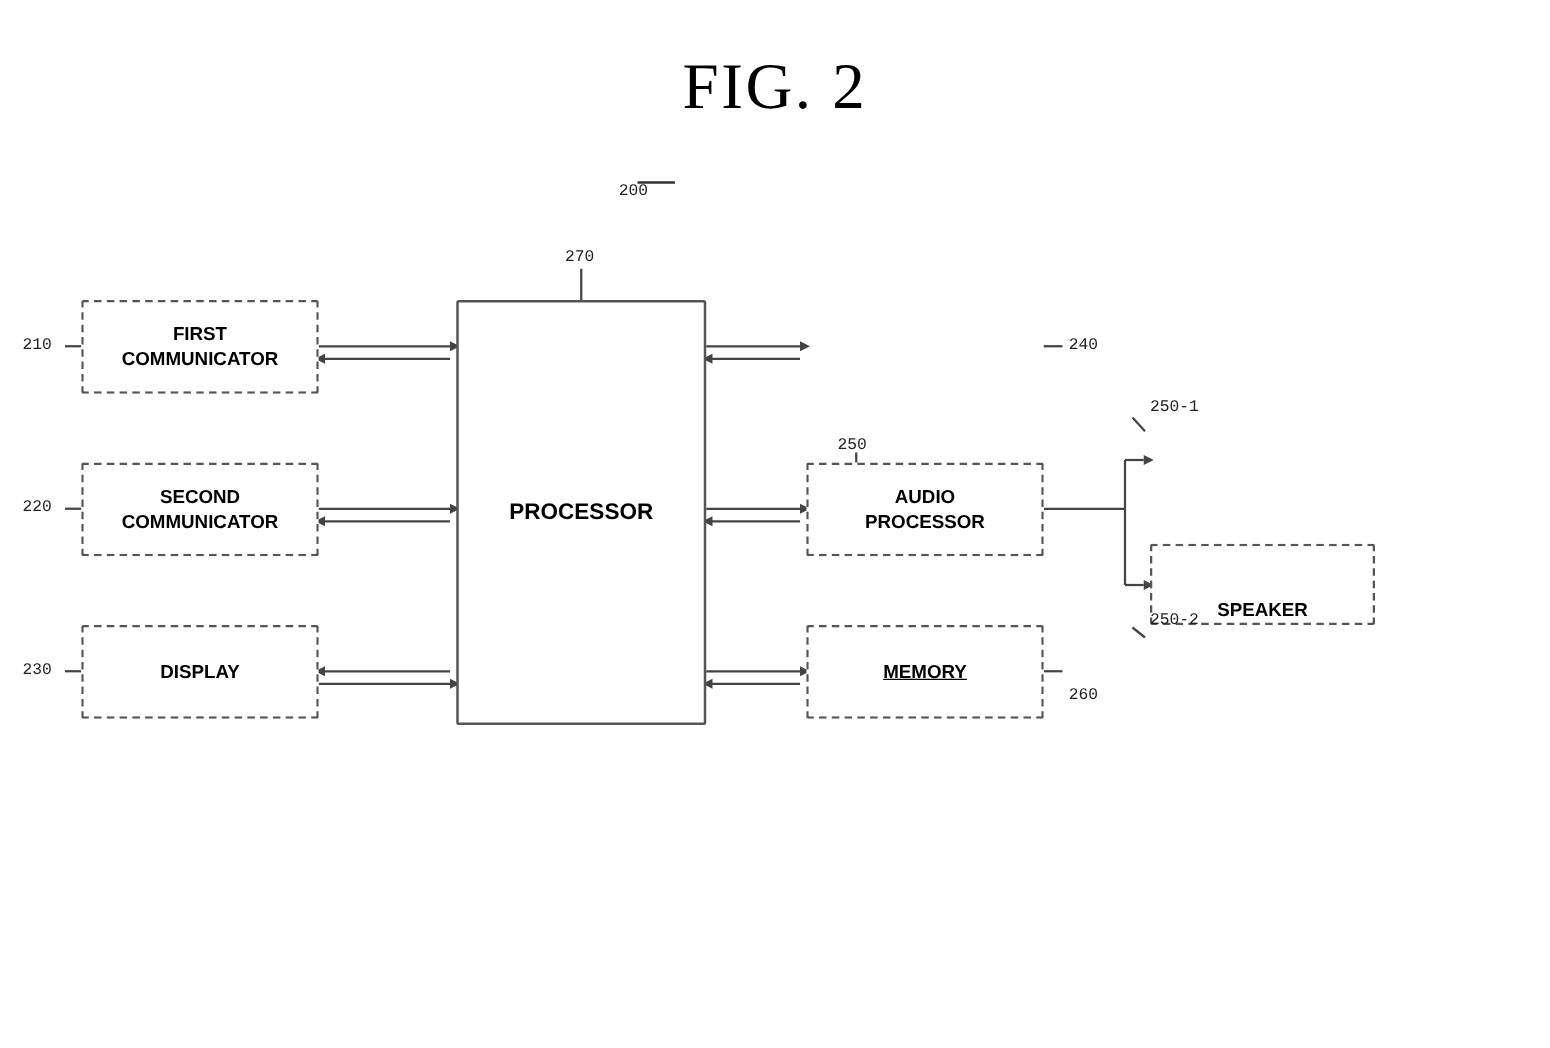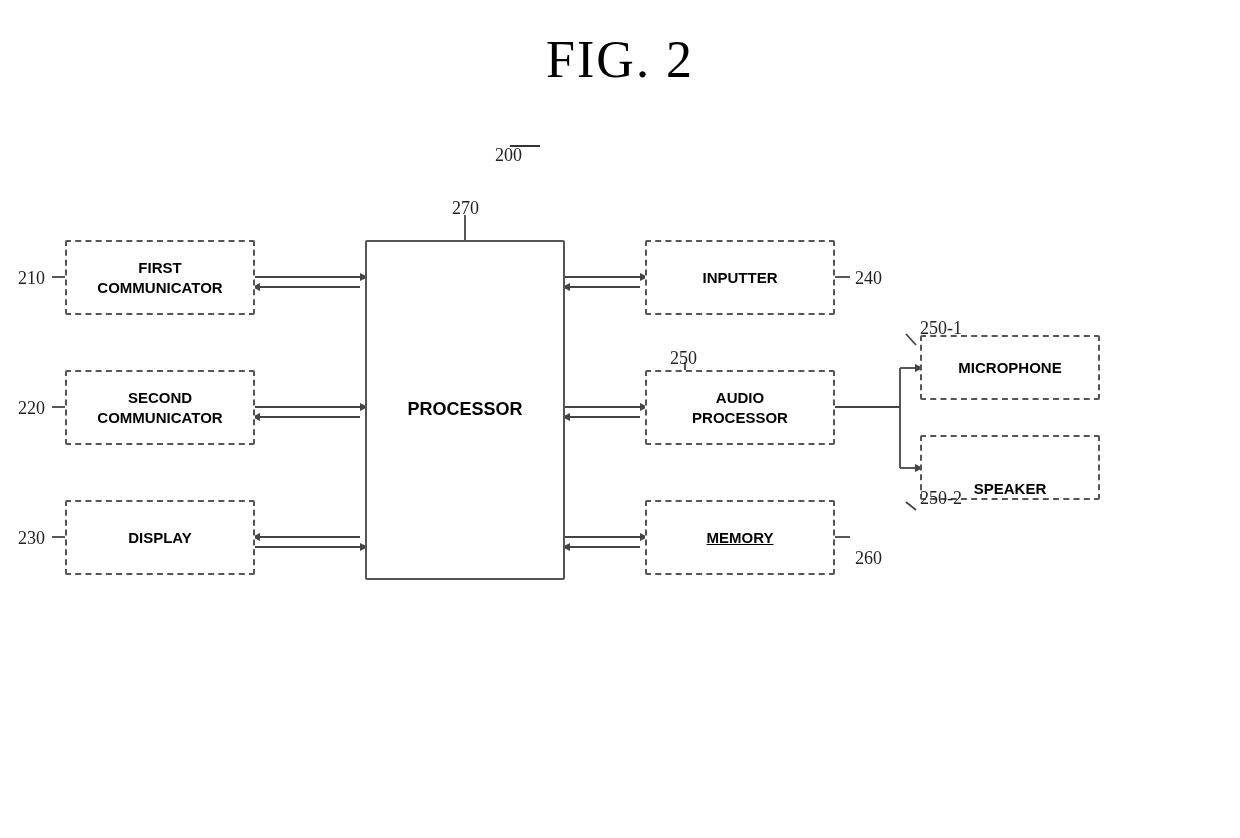--- a/index.html
+++ b/index.html
@@ -10,21 +10,21 @@
       height: 838px;
       overflow: hidden;
       position: relative;
     }
 
     .page-title {
       text-align: center;
       font-size: 52px;
       font-weight: 400;
       font-family: 'Times New Roman', serif;
-      padding-top: 30px;
+      padding-top: 40px;
       letter-spacing: 2px;
     }
 
     .diagram-container {
       position: absolute;
       top: 140px;
       left: 0;
       right: 0;
       bottom: 0;
     }
@@ -110,22 +110,22 @@
       left: 920px;
       top: 295px;
       width: 180px;
       height: 65px;
       align-items: flex-end;
     }
 
     
     .ref-label {
       position: absolute;
-      font-size: 18px;
-      font-family: Liberation Serif, serif;
+      font-size: 13px;
+      font-family: Liberation Mono, monospace;
       color: #222;
     }
 
     
     .arrows-svg {
       position: absolute;
       top: 0;
       left: 0;
       width: 100%;
       height: 100%;
@@ -219,36 +219,30 @@
 
   <div class="box box-dashed" id="second-communicator">
     <span style="white-space:pre-line;">SECOND
 COMMUNICATOR</span>
   </div>
 
   <div class="box box-dashed" id="display">
     <span>DISPLAY</span>
   </div>
 
-  <div class="box box-dashed" id="inputter">
-    <span>INPUTTER</span>
-  </div>
 
   <div class="box box-dashed" id="audio-processor">
     <span style="white-space:pre-line;">AUDIO
 PROCESSOR</span>
   </div>
 
   <div class="box box-dashed" id="memory">
     <span>MEMORY</span>
   </div>
 
-  <div class="box box-dashed" id="microphone">
-    <span>MICROPHONE</span>
-  </div>
 
   <div class="box box-dashed" id="speaker">
     <span>SPEAKER</span>
   </div>
 
   <div class="ref-label" style="left: 18px; top: 128px;">210</div>
   <div class="ref-label" style="left: 18px; top: 258px;">220</div>
   <div class="ref-label" style="left: 18px; top: 388px;">230</div>
   <div class="ref-label" style="left: 855px; top: 128px;">240</div>
   <div class="ref-label" style="left: 670px; top: 208px;">250</div>

